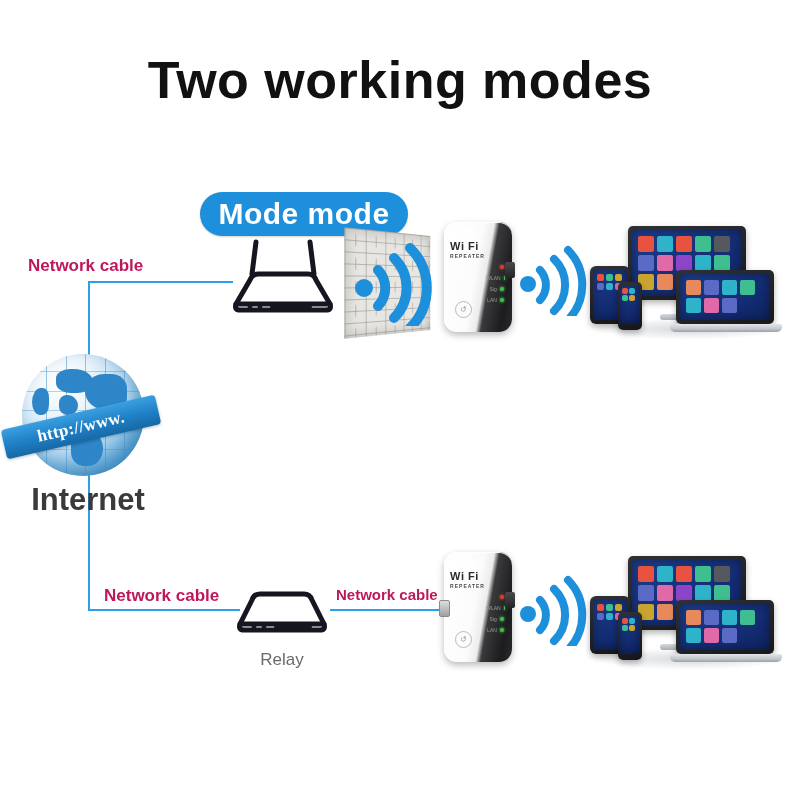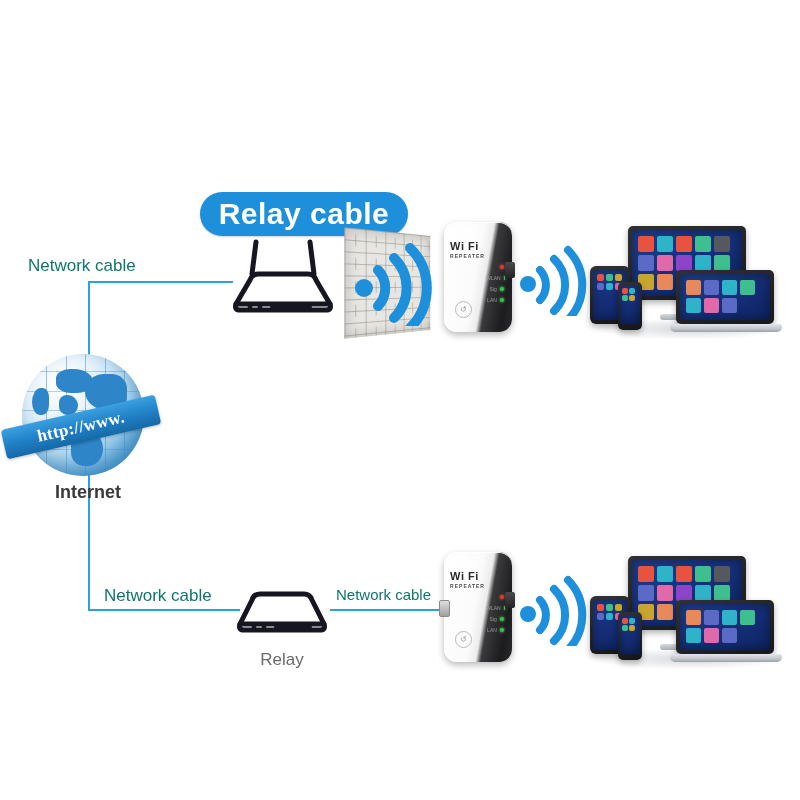--- a/index.html
+++ b/index.html
@@ -29,22 +29,23 @@
   }
   #pill-relay{left:200px;top:192px;width:208px;height:44px;}
   #pill-ap{left:200px;top:502px;width:208px;height:44px;}
 
   
   .cable{background:#2B9FE8;}
   .cable-h{height:2px;}
   .cable-v{width:2px;}
 
   .cable-label{
-    font-size:17px;color:#0f766e;white-space:nowrap;
+    font-size:17px;color:#be185d;white-space:nowrap;
     font-family:"Liberation Sans", sans-serif;
+    font-weight:bold;
   }
 
   
   #globe-wrap{left:8px;top:352px;width:160px;height:130px;}
   .globe-sphere{
     position:absolute;left:14px;top:2px;width:122px;height:122px;
     border-radius:50%;
     background:
       radial-gradient(circle at 32% 26%, #ffffff 0%, #eaf4fb 26%, #bcdcf2 52%, #5aa9dd 78%, #2a7cb8 100%);
     overflow:hidden;
@@ -66,21 +67,21 @@
     border-radius:4px;
     display:flex;align-items:center;justify-content:center;
     box-shadow:0 1px 3px rgba(0,0,0,.25);
   }
   .ribbon span{
     color:#ffffff;font-size:17px;font-weight:700;
     letter-spacing:.3px;font-family:"Liberation Serif", serif;
   }
   #internet-label{
     left:8px;top:482px;width:160px;text-align:center;
-    font-size:18px;font-weight:700;color:#3a3a3a;
+    font-size:31px;font-weight:700;color:#3a3a3a;
   }
 
   
   .device-line{stroke:#15161f;fill:#ffffff;stroke-width:5;
     stroke-linejoin:round;stroke-linecap:round;}
   .device-dot{fill:#15161f;stroke:none;}
 
   
   #wall{
     left:345px;top:232px;width:92px;height:102px;
@@ -195,20 +196,21 @@
   .shadow-ellipse{
     position:absolute;border-radius:50%;
     background:radial-gradient(ellipse at center, rgba(70,80,95,.22) 0%, rgba(70,80,95,0) 70%);
   }
 </style>
 </head>
 <body>
 
 <div class="stage">
 
+  <div class="abs page-title">Two working modes</div>
 
   <div class="abs cable cable-h" style="left:88px;top:281px;width:145px;"></div>
 
   <div class="abs cable cable-v" style="left:88px;top:281px;height:329px;"></div>
 
   <div class="abs cable cable-h" style="left:88px;top:609px;width:152px;"></div>
 
   <div class="abs cable cable-h" style="left:330px;top:609px;width:110px;"></div>
 
   <div class="abs cable-label" style="left:28px;top:256px;">Network cable</div>
@@ -233,21 +235,21 @@
       <div class="continent" style="left:40%;top:62%;width:26%;height:30%;border-radius:40% 60% 55% 45%;"></div>
       <div class="continent" style="left:8%;top:28%;width:14%;height:22%;border-radius:60% 40% 45% 55%;"></div>
     </div>
     <div class="ribbon">
       <span>http://www.</span>
     </div>
   </div>
   <div class="abs" id="internet-label">Internet</div>
 
   <div class="abs mode-pill" id="pill-relay">
-    <span>Relay cable</span>
+    <span>Mode mode</span>
   </div>
 
   <div class="abs" style="left:226px;top:238px;width:112px;height:86px;">
     <svg viewBox="0 0 112 86" width="112" height="86">
       <line class="device-line" x1="30" y1="4" x2="26" y2="36"></line>
       <line class="device-line" x1="84" y1="4" x2="88" y2="36"></line>
       <path class="device-line" d="M24 42 Q26 36 32 36 L82 36 Q88 36 90 42 L104 66 Q106 72 100 72 L14 72 Q8 72 10 66 Z"></path>
       <path class="device-line" d="M10 66 L104 66"></path>
       <circle class="device-dot" cx="24" cy="69" r="2.4"></circle>
       <circle class="device-dot" cx="34" cy="69" r="2.4"></circle>

